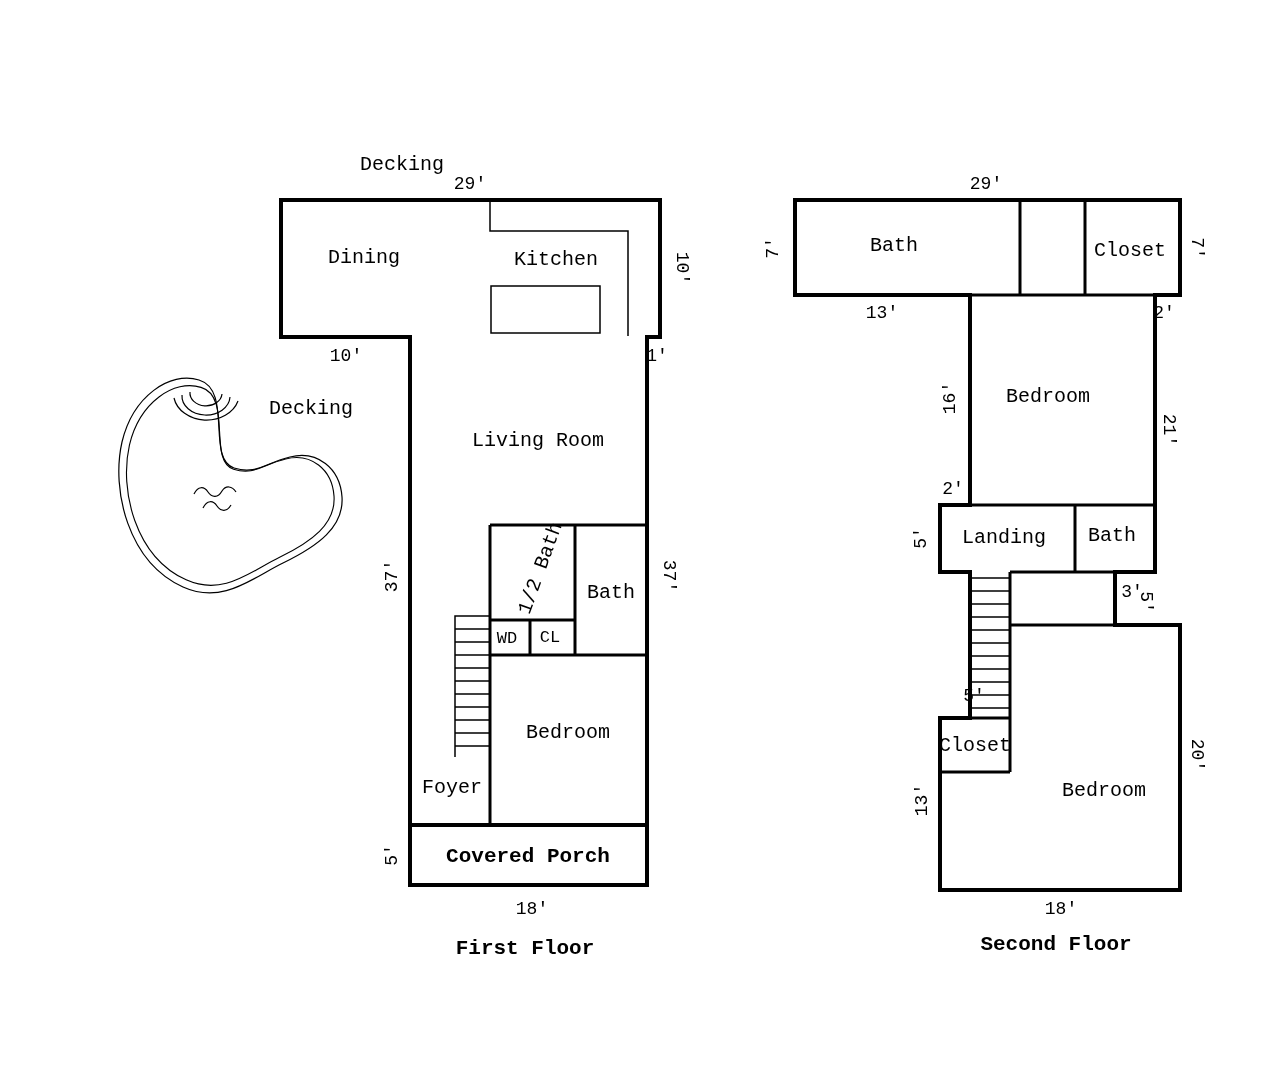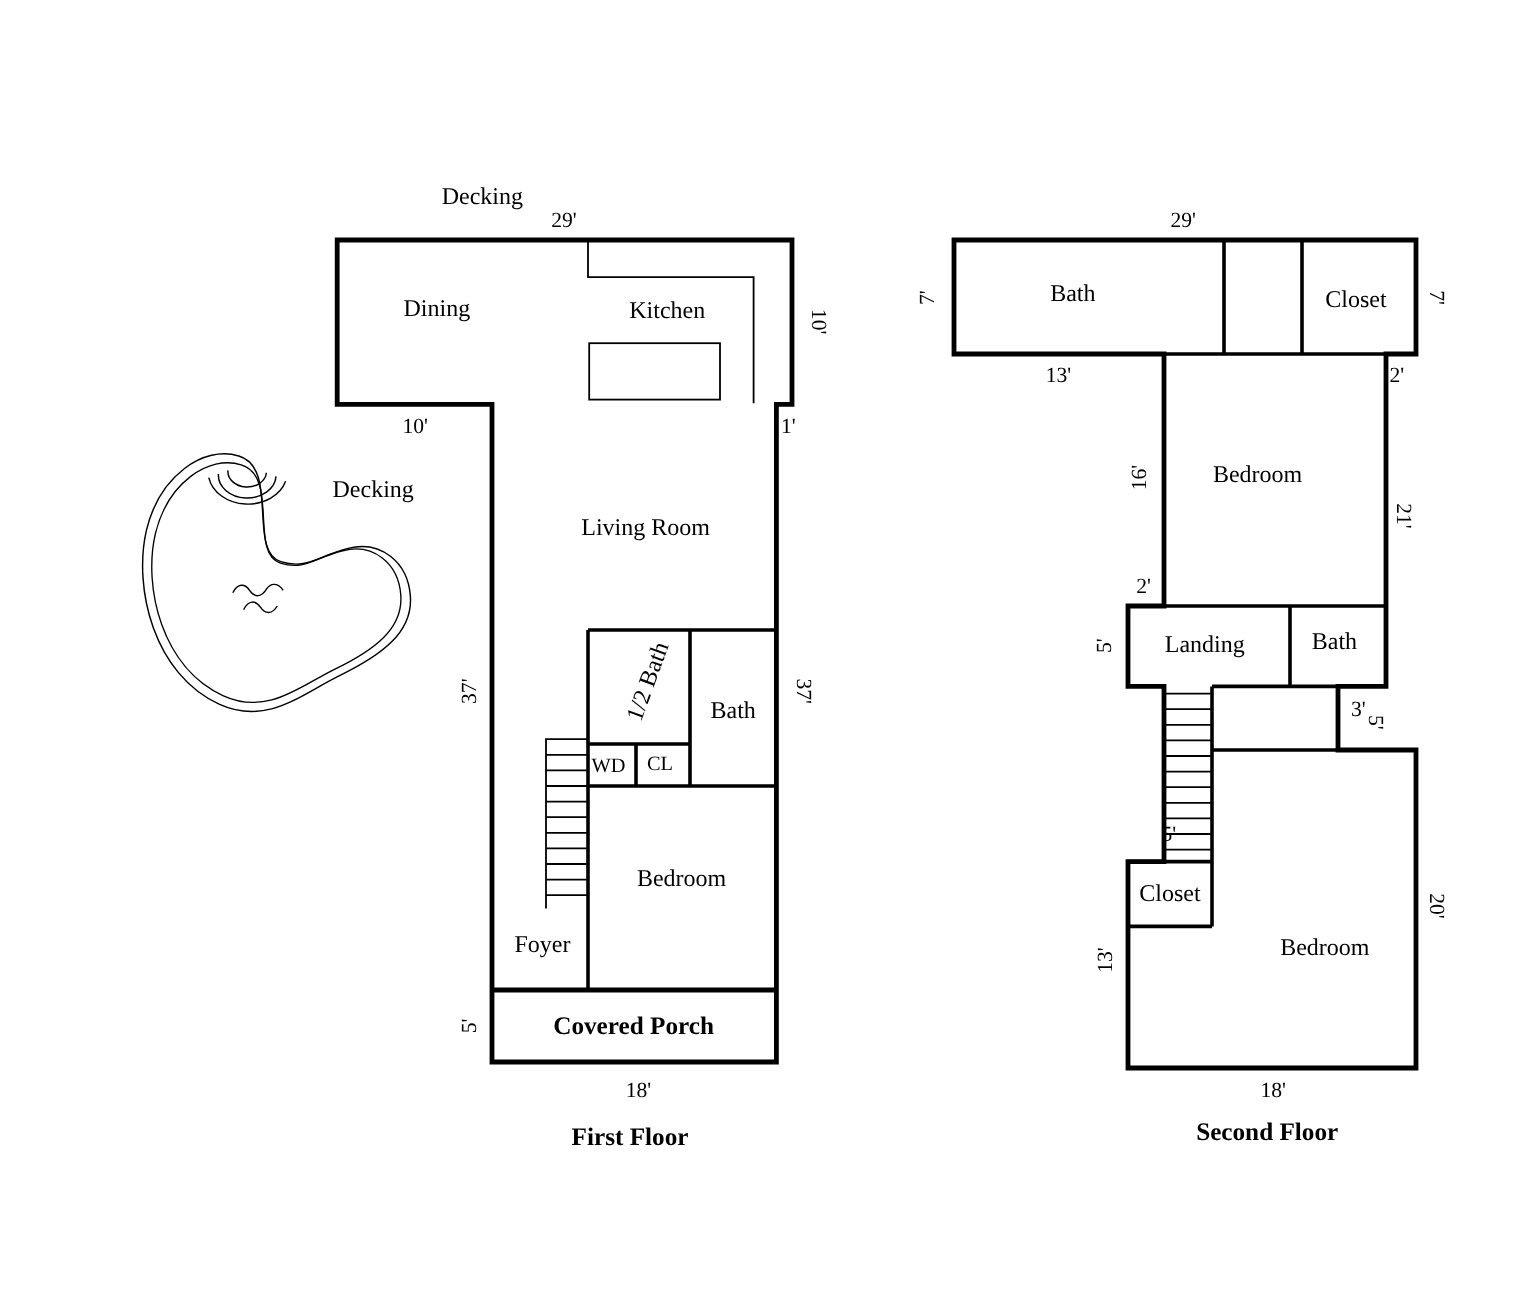--- a/index.html
+++ b/index.html
@@ -1,17 +1,17 @@
 <!DOCTYPE html>
 <html><head>
 <meta charset="utf-8">
 <style>
   html,body{margin:0;padding:0;background:#ffffff;}
   .canvas{position:relative;width:1280px;height:1091px;background:#ffffff;overflow:hidden;
-          font-family:Liberation Serif, serif;}
+          font-family:Liberation Mono, monospace;}
   svg{position:absolute;left:0;top:0;}
   .wall-outer{fill:none;stroke:#000;stroke-width:4;stroke-linejoin:miter;}
   .wall-inner{fill:none;stroke:#000;stroke-width:3;}
   .thin{fill:none;stroke:#000;stroke-width:1.5;}
   .hair{fill:none;stroke:#000;stroke-width:1.2;}
   text{fill:#000;}
   .room{font-size:20px;}
   .dim{font-size:18px;}
   .small{font-size:17px;}
   .title{font-size:21px;font-weight:bold;}

